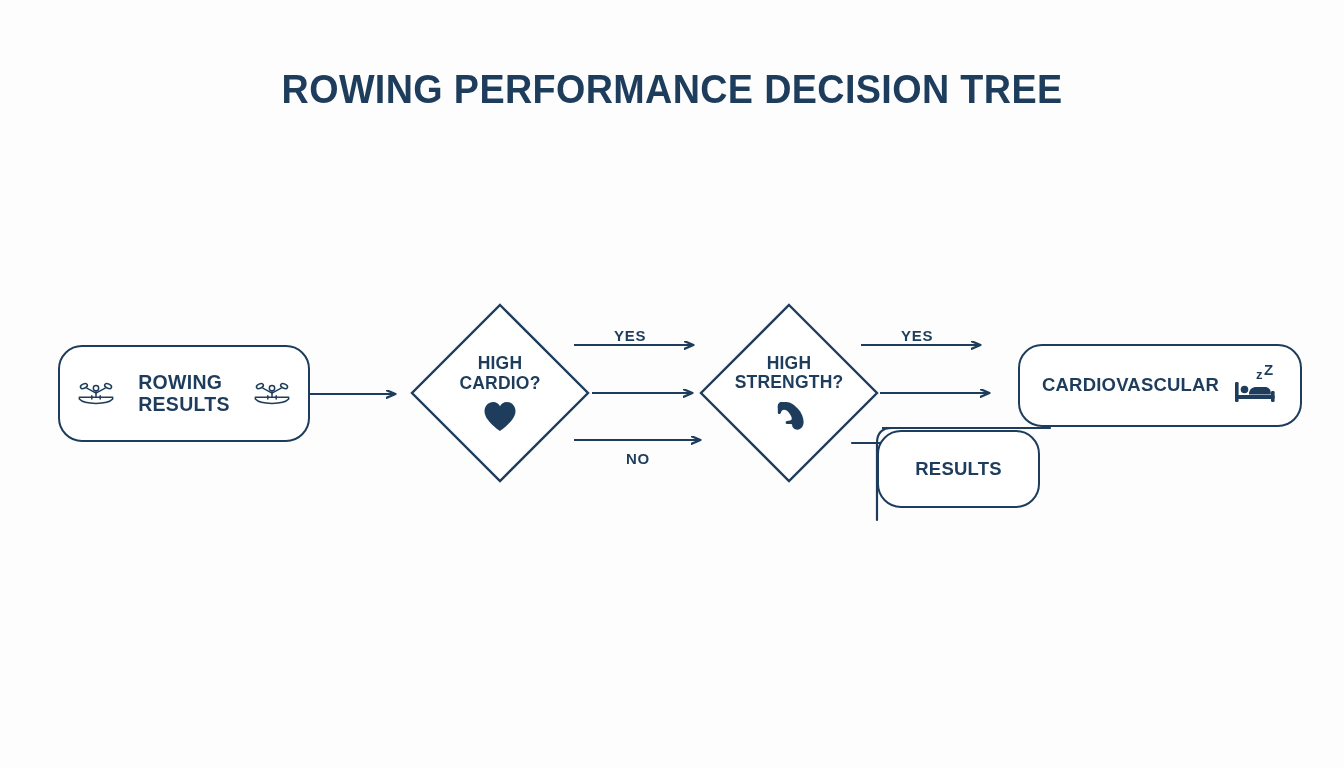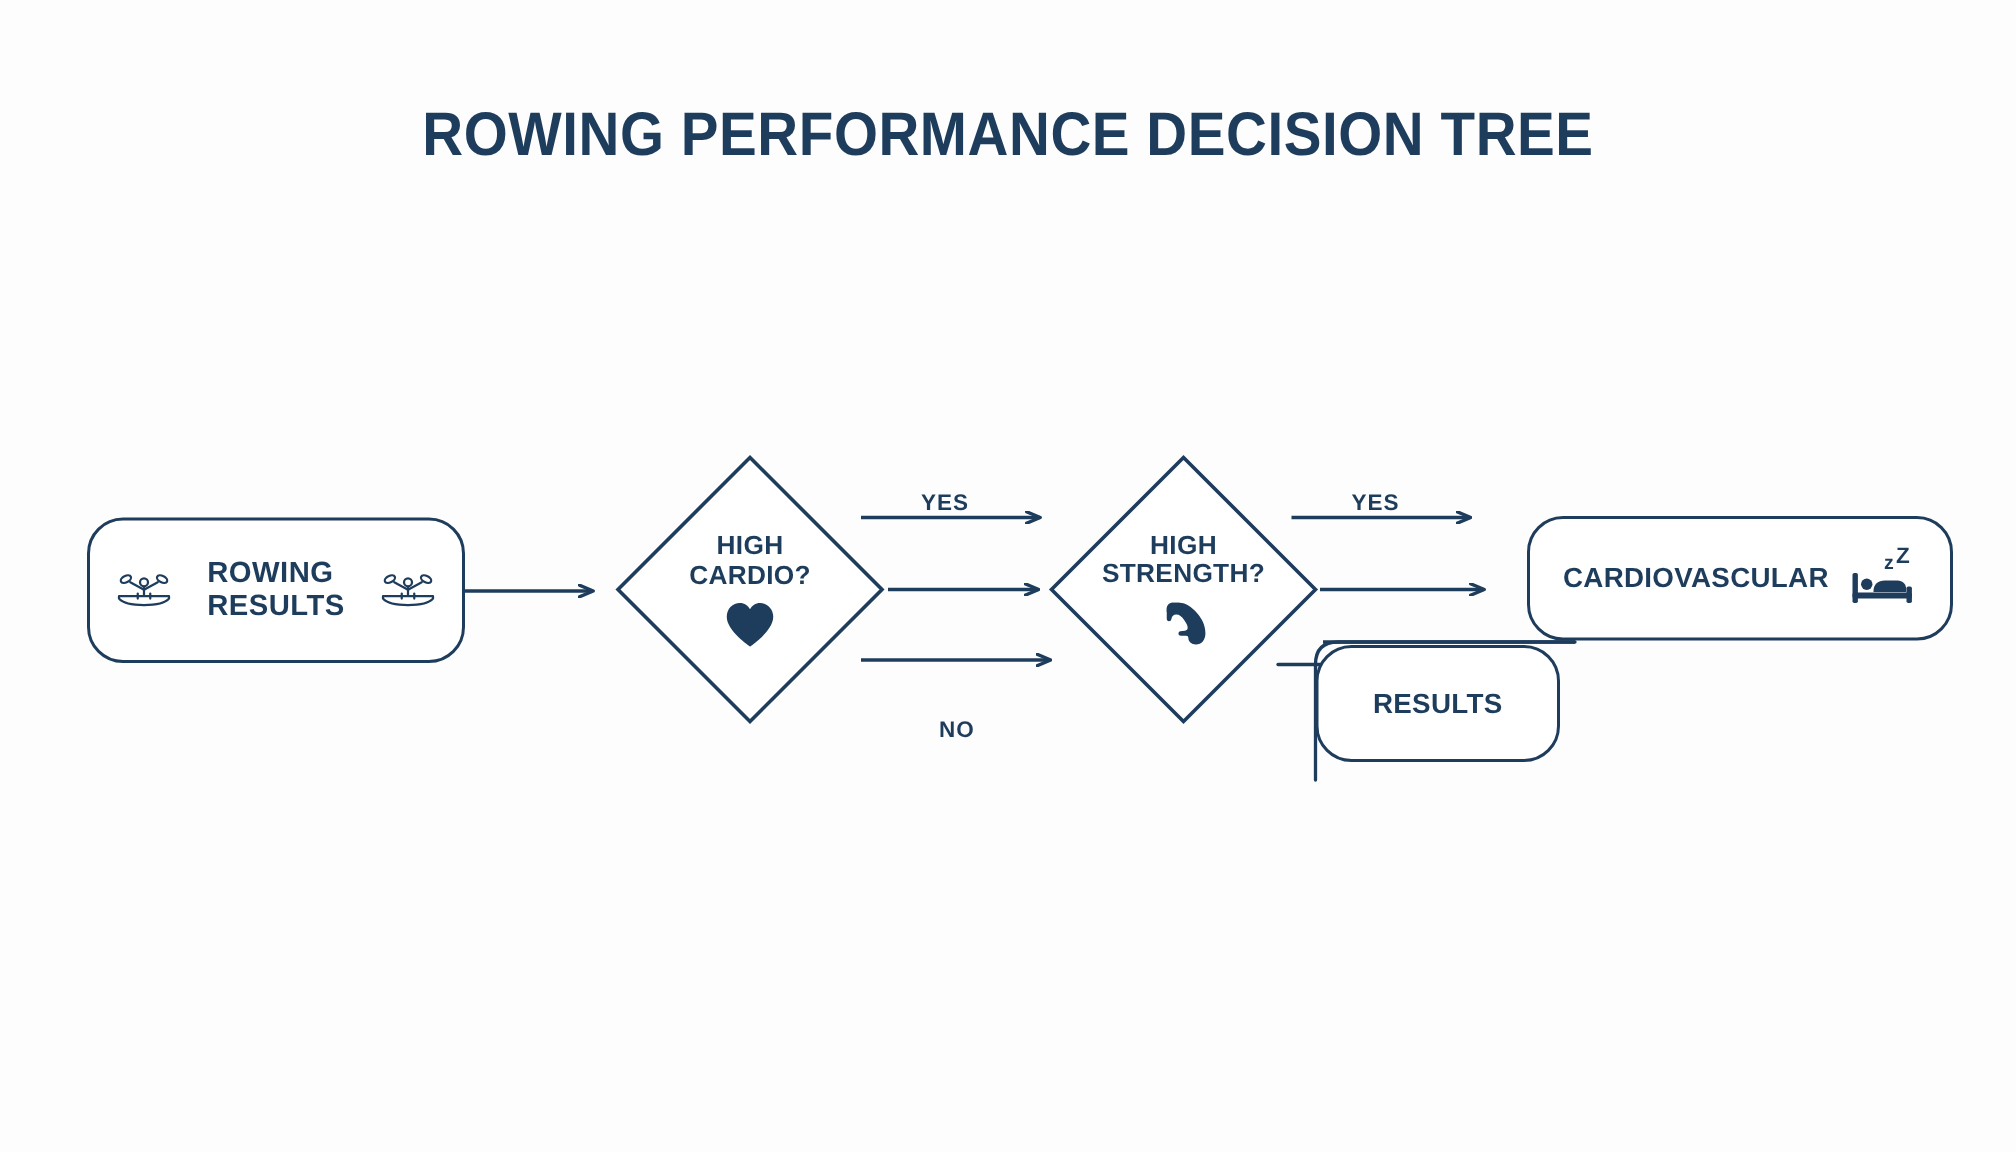--- a/index.html
+++ b/index.html
@@ -143,21 +143,21 @@
     position: absolute;
     font-size: 15px;
     font-weight: bold;
     color: #1e3d5c;
     letter-spacing: 0.7px;
     z-index: 5;
     white-space: nowrap;
     text-align: center;
   }
   #edge-label-yes-cardio { left: 614px; top: 327px; }
-  #edge-label-no-cardio  { left: 626px; top: 450px; margin-top: 28px; }
+  #edge-label-no-cardio  { left: 626px; top: 450px; }
   #edge-label-yes-strength { left: 901px; top: 327px; }
 </style>
 </head>
 <body>
 
 <div id="canvas">
 
   <div class="title">ROWING PERFORMANCE DECISION TREE</div>
 
   <svg class="svg-layer" viewBox="0 0 1344 768" xmlns="http://www.w3.org/2000/svg">

